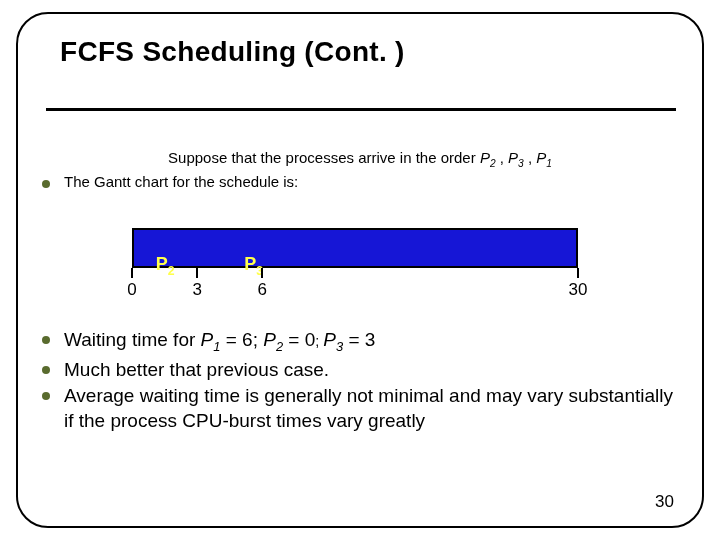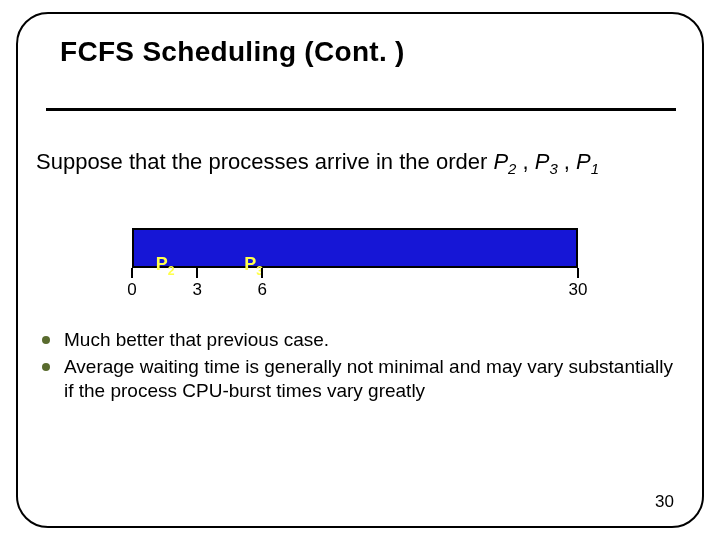--- a/index.html
+++ b/index.html
@@ -26,23 +26,24 @@
   }
   .hr {
     position: absolute;
     left: 46px; right: 44px; top: 108px;
     height: 3px;
     background: #000;
   }
   .intro {
     position: absolute;
     left: 36px; top: 148px; right: 36px;
-    font-size: 22px;
+    font-size: 15px;
     color: #000;
     line-height: 1.28;
+    text-align: center;
   }
   .bul-row { display: flex; align-items: flex-start; margin-top: 2px; }
   .dot {
     width: 8px; height: 8px; border-radius: 50%;
     background: #596b2e;
     flex: 0 0 auto;
     margin-top: 8px;
     margin-right: 14px;
     margin-left: 6px;
   }
@@ -116,20 +117,24 @@
 <div class="slide">
   <div class="frame"></div>
 
   <div class="title">FCFS Scheduling (Cont. )</div>
   <div class="hr"></div>
 
   <div class="intro">
     <div>
       <span>Suppose that the processes arrive in the order </span><span class="sub"><span>P</span><span class="subn">2</span></span><span> , </span><span class="sub"><span>P</span><span class="subn">3</span></span><span> , </span><span class="sub"><span>P</span><span class="subn">1</span></span>
     </div>
+    <div class="bul-row">
+      <div class="dot"></div>
+      <div>The Gantt chart for the schedule is:</div>
+    </div>
   </div>
 
   <div class="gantt-wrap">
     <div class="gantt-bar" id="gantt-bar">
         <div class="gseg" style="width: 14.6%;">
           <span class="glabel">P<span class="subg">2</span></span>
         </div>
         <div class="gseg" style="width: 14.6%; justify-content: flex-end;">
           <span class="glabel">P<span class="subg">3</span></span>
         </div>
@@ -150,20 +155,26 @@
         <div class="tick" style="left: 100%;">
           <div class="tline"></div>
           <div class="tnum">30</div>
         </div>
       </div>
   </div>
 
   <div class="bullets">
     <div class="bul-row">
       <div class="dot"></div>
+      <div>
+        <span>Waiting time for </span><span class="sub"><span>P</span><span class="subn">1</span></span><span> = 6; </span><span class="sub"><span>P</span><span class="subn">2</span></span><span> = 0</span><span style="font-size:0.75em">; </span><span class="sub"><span>P</span><span class="subn">3</span></span><span> = 3</span>
+      </div>
+    </div>
+    <div class="bul-row">
+      <div class="dot"></div>
       <div>Much better that previous case.</div>
     </div>
     <div class="bul-row">
       <div class="dot"></div>
       <div>Average waiting time is generally not minimal and may vary substantially if the process CPU-burst times vary greatly</div>
     </div>
   </div>
 
   <div class="pagenum">30</div>
 </div>

